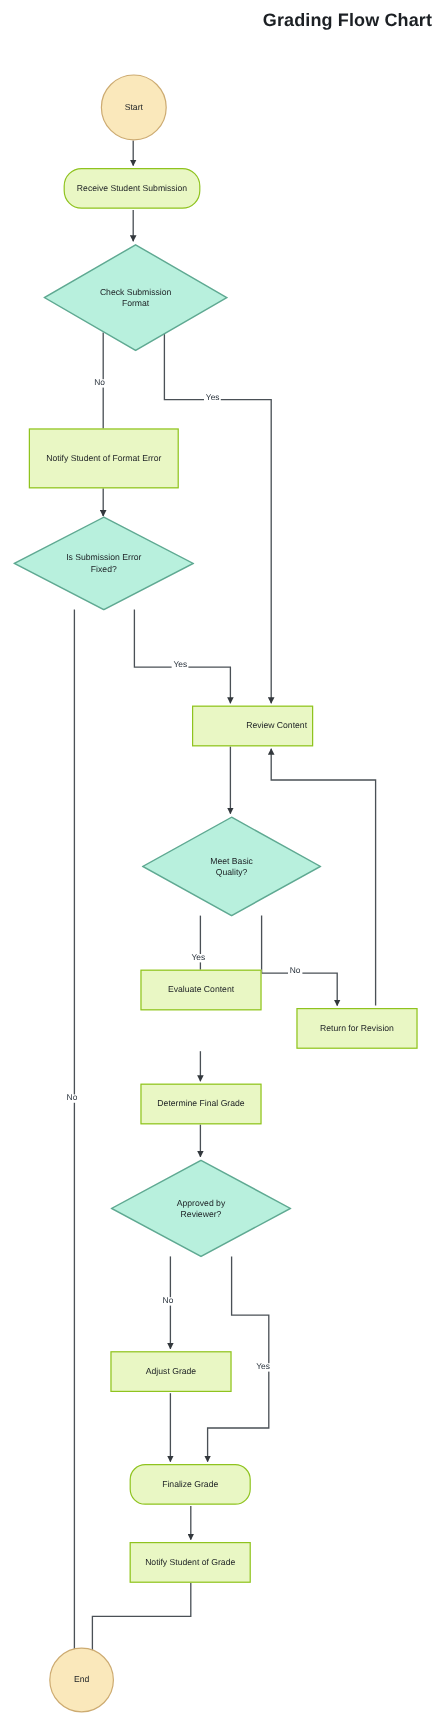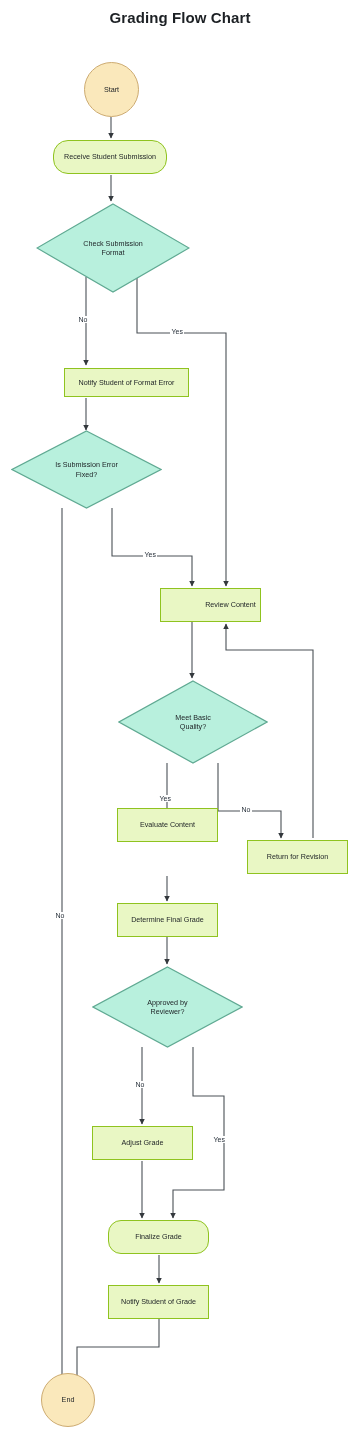--- a/index.html
+++ b/index.html
@@ -2,21 +2,21 @@
 <html><head>
 <meta charset="utf-8">
 <title>Grading Flow Chart</title>
 <style>
   html,body{margin:0;padding:0;background:#ffffff;}
   body{width:360px;height:1438px;position:relative;overflow:hidden;
        font-family:"Liberation Sans","DejaVu Sans",sans-serif;}
   #canvas{position:absolute;left:0;top:0;width:360px;height:1438px;}
   #edges{position:absolute;left:0;top:0;width:360px;height:1438px;}
   .title{
-    position:absolute;left:0;top:9px;width:360px;text-align:center;
+    position:absolute;left:0;top:9px;width:360px;text-align:right;
     font-size:15px;font-weight:bold;color:#1c2024;letter-spacing:.1px;
   }
   .node{position:absolute;box-sizing:border-box;display:flex;
         align-items:center;justify-content:center;text-align:left;}
   .node .lbl{font-size:7.2px;color:#1c2024;line-height:1.32;
              white-space:pre-line;padding:0 3px;}
   .process{
     background:#e9f7c4;border:1.4px solid #8fc31f;
   }
   .terminal{
@@ -92,21 +92,21 @@
   </div>
 
   <div class="diamond-wrap" style="left:36px;top:203px;width:154px;height:90px;">
     <svg class="dshape" viewBox="0 0 154 90" preserveAspectRatio="none">
       <polygon points="77,1 153,45 77,89 1,45" fill="#b8f0dd" stroke="#5fa992" stroke-width="1.2"></polygon>
     </svg>
     <span class="lbl">Check Submission
 Format</span>
   </div>
 
-  <div class="node process" style="left:24px;top:368px;width:125px;height:29px;margin-left:40px;">
+  <div class="node process" style="left:24px;top:357px;width:125px;height:50px;">
     <span class="lbl">Notify Student of Format Error</span>
   </div>
 
   <div class="diamond-wrap" style="left:11px;top:430px;width:151px;height:79px;">
     <svg class="dshape" viewBox="0 0 151 79" preserveAspectRatio="none">
       <polygon points="75.5,1 150,39.5 75.5,78 1,39.5" fill="#b8f0dd" stroke="#5fa992" stroke-width="1.2"></polygon>
     </svg>
     <span class="lbl">Is Submission Error
 Fixed?</span>
   </div>

